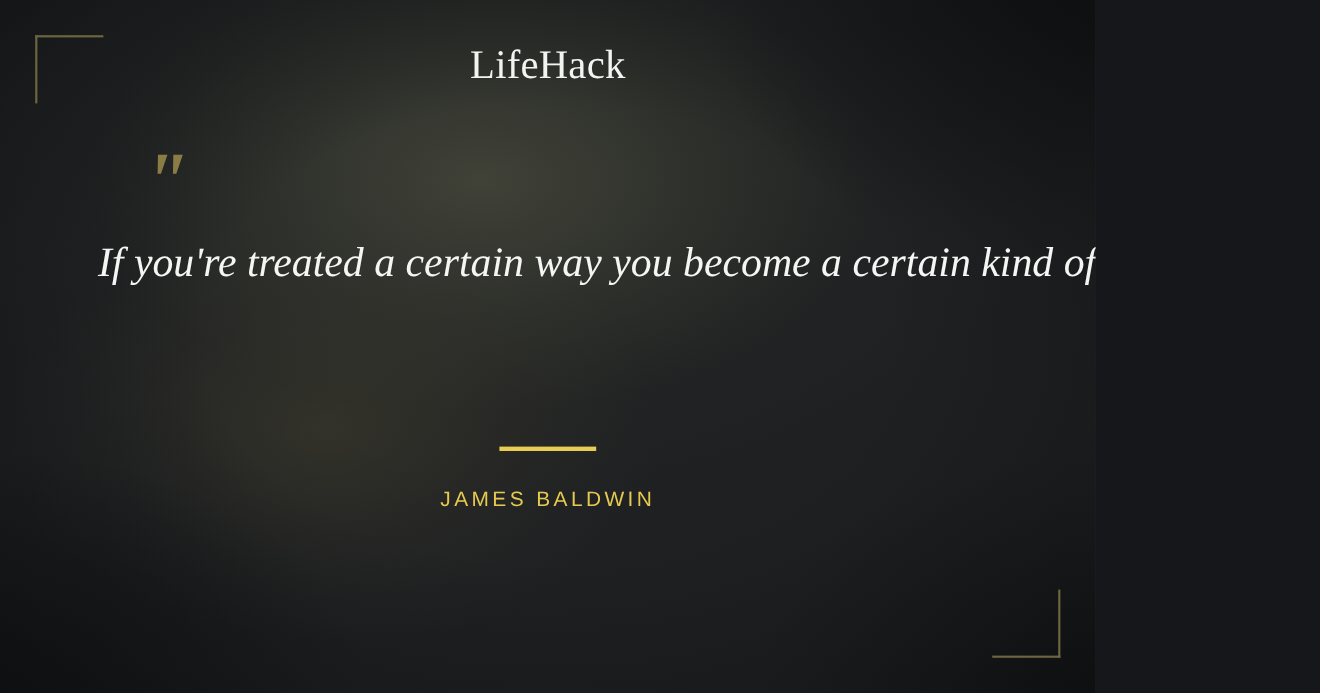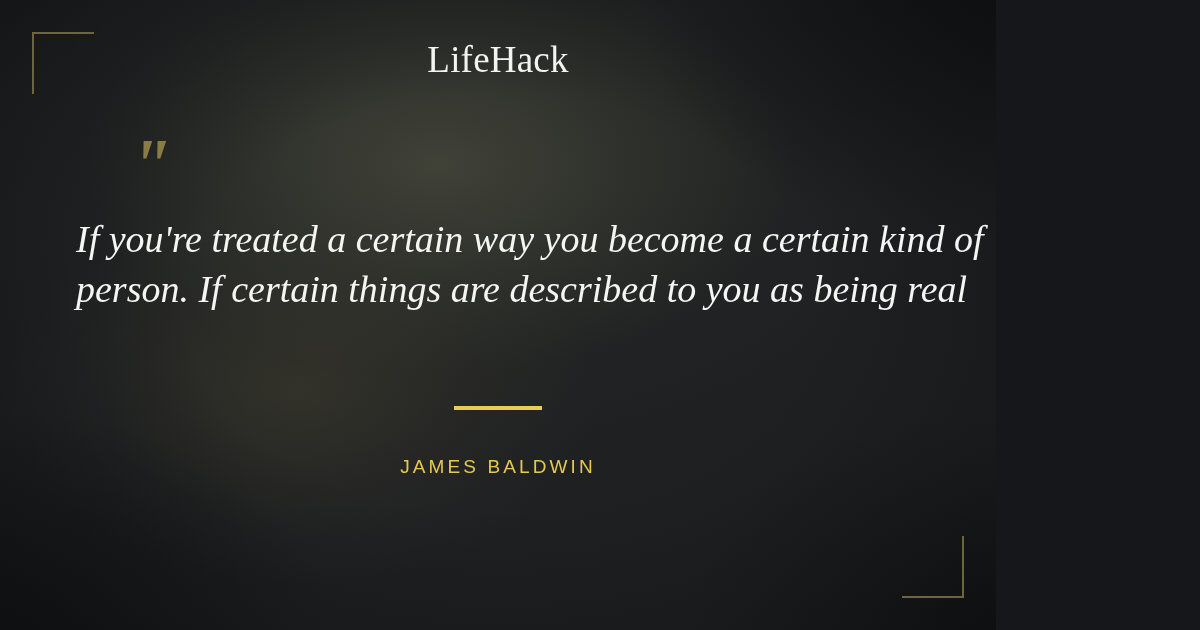--- a/index.html
+++ b/index.html
@@ -132,21 +132,21 @@
     font-family: "Liberation Serif", "DejaVu Serif", serif;
     font-style: italic;
     font-weight: 700;
     font-size: 74px;
     line-height: 1;
     color: #8a7c44;
   }
 
   .quote-block {
     position: absolute;
-    left: 76px;
+    left: 89px;
     right: 80px;
     top: 214px;
     text-align: center;
   }
   .quote-line {
     font-family: "Liberation Serif", "DejaVu Serif", serif;
     font-style: italic;
     font-weight: 400;
     font-size: 38px;
     line-height: 50px;
@@ -161,21 +161,21 @@
     transform: translateX(-50%);
     width: 88px;
     height: 4px;
     background: #e8cc54;
   }
 
   .author {
     position: absolute;
     left: 0;
     right: 0;
-    top: 456px;
+    top: 444px;
     text-align: center;
     font-family: "Liberation Sans", sans-serif;
     font-size: 19px;
     font-weight: 400;
     letter-spacing: 3.1px;
     color: #e6c94f;
   }
 </style>
 </head>
 <body>
@@ -201,21 +201,20 @@
   </div>
 
   <div class="content">
 
     <div class="brand">LifeHack</div>
 
     <div class="quote-mark">"</div>
 
     <div class="quote-block">
       <div class="quote-line">If you're treated a certain way you become a certain kind of</div>
-      <div class="quote-line">person. If certain things are described to you as being real</div>
     </div>
 
     <div class="divider"></div>
 
     <div class="author">JAMES BALDWIN</div>
 
   </div>
 </div>
 
 </body></html>

